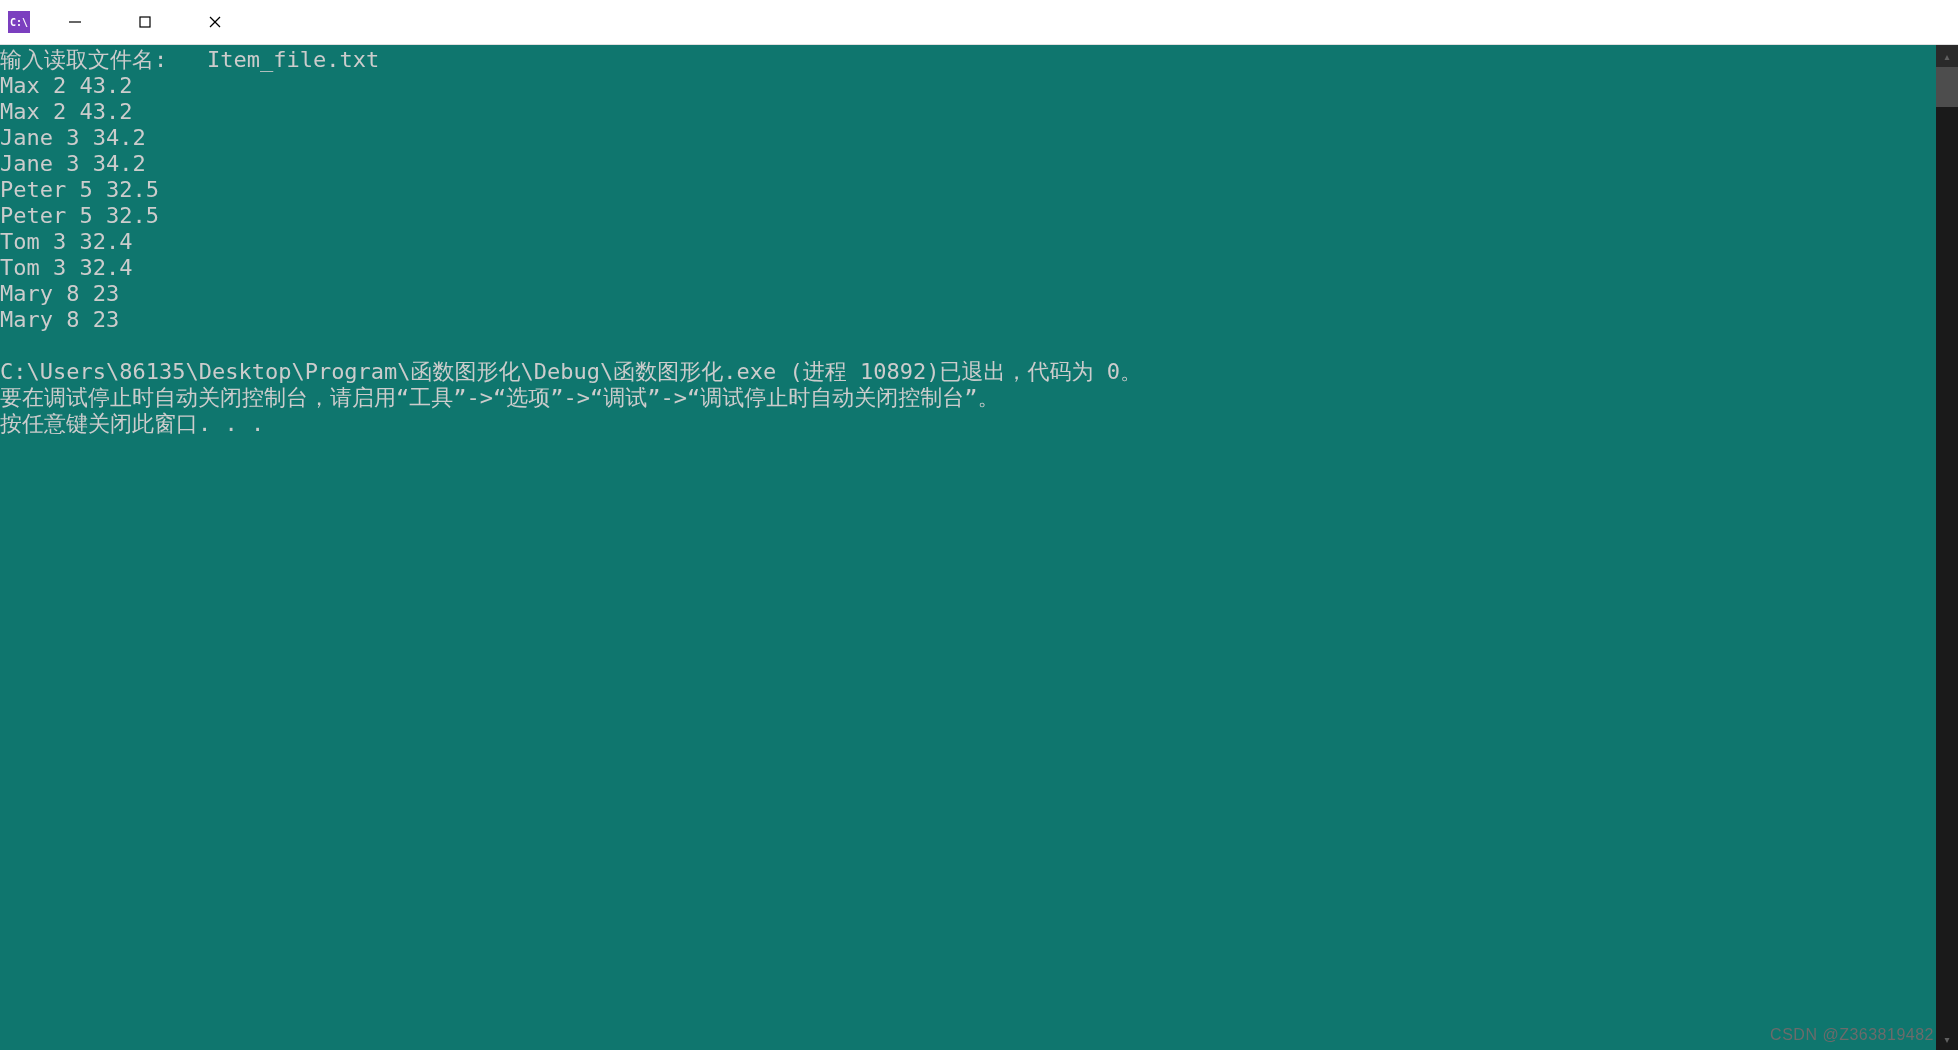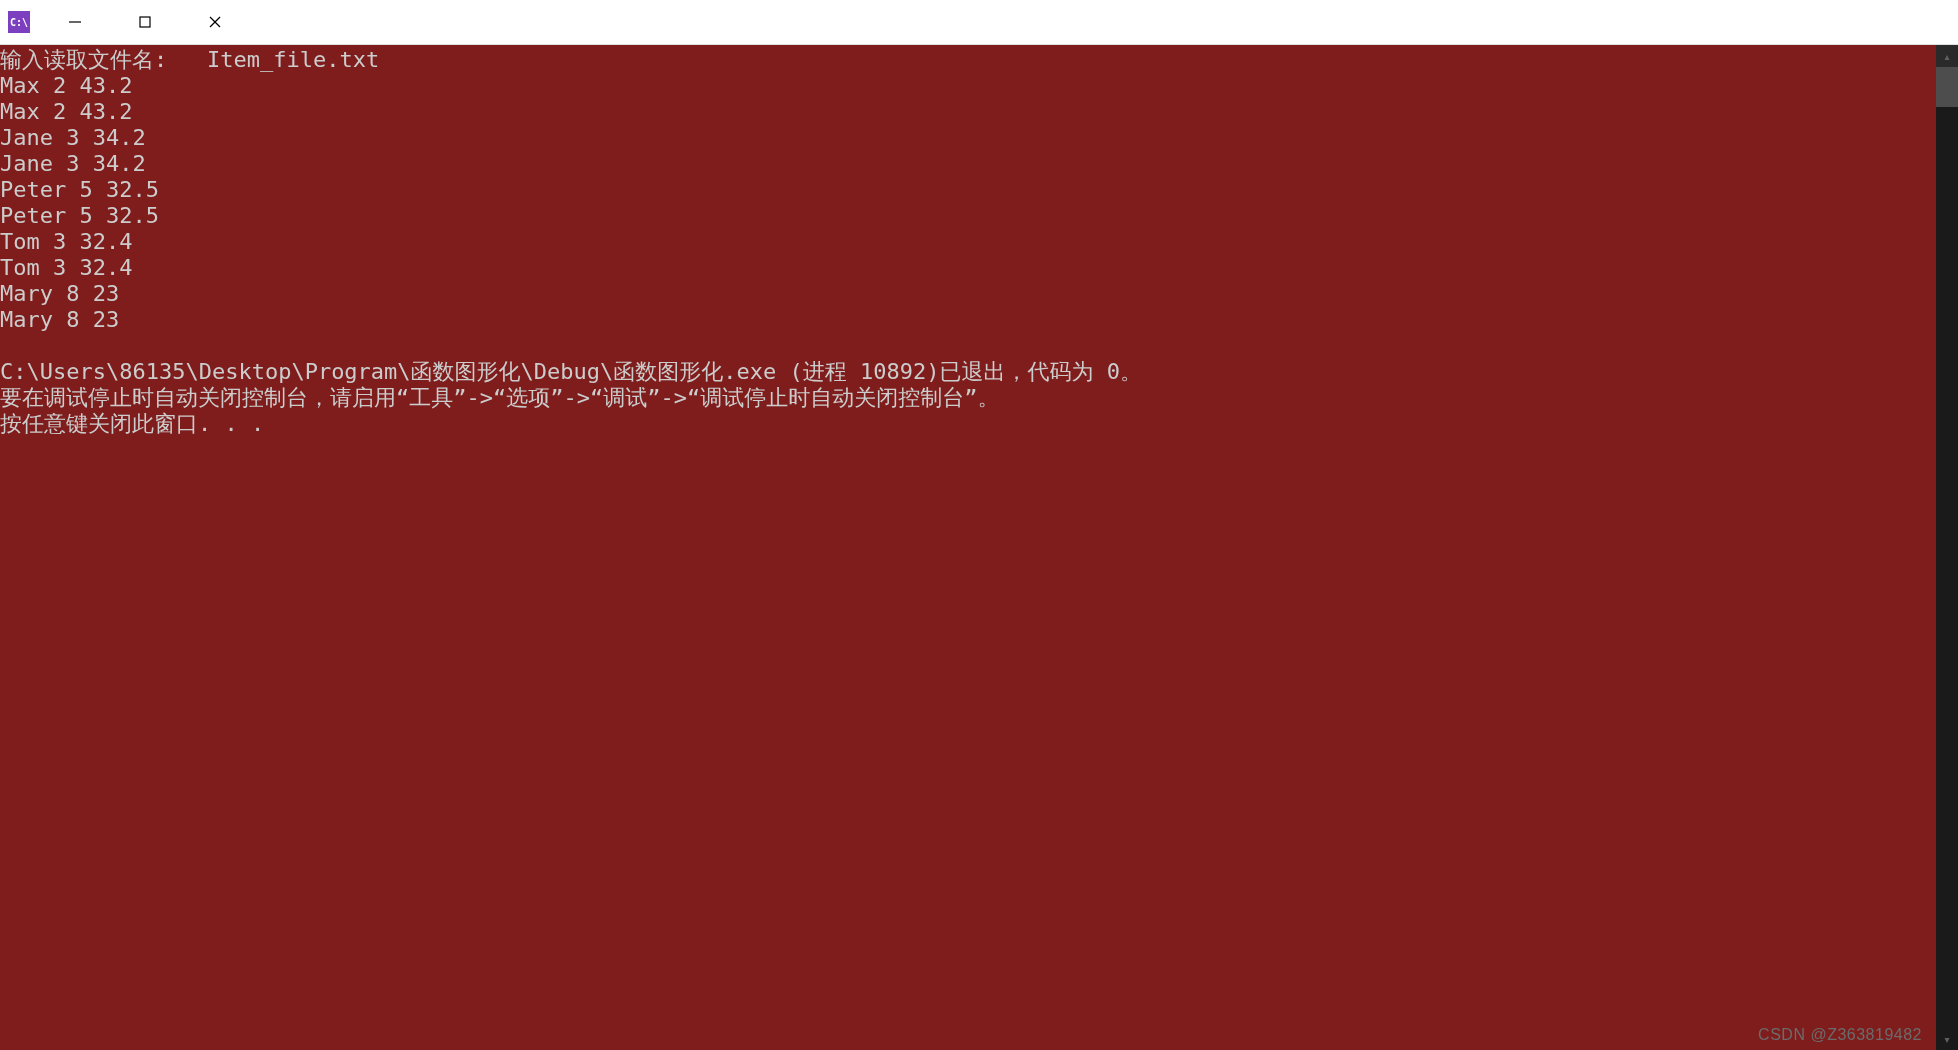--- a/index.html
+++ b/index.html
@@ -60,21 +60,21 @@
     .console-wrap {
       position: absolute;
       top: 45px;
       left: 0;
       right: 0;
       bottom: 0;
       display: flex;
     }
     .console {
       flex: 1;
-      background: #7f1d1d;
+      background: #0f766e;
       color: #cccccc;
       font-family: "NSimSun", "SimSun", Consolas, monospace;
       font-size: 22px;
       line-height: 26px;
       padding: 2px 0 0 0;
       white-space: pre;
       overflow: hidden;
     }
     .scrollbar {
       width: 22px;
@@ -98,21 +98,21 @@
       position: absolute;
       top: 22px;
       width: 100%;
       height: 40px;
       background: #4d4d4d;
       cursor: pointer;
     }
     .watermark {
       position: absolute;
       bottom: 6px;
-      right: 36px;
+      right: 24px;
       color: #6b6b6b;
       font-size: 16px;
       font-family: Arial, sans-serif;
       letter-spacing: 0.5px;
     }
   </style>
 </head>
 <body>
 
 <div class="titlebar">

